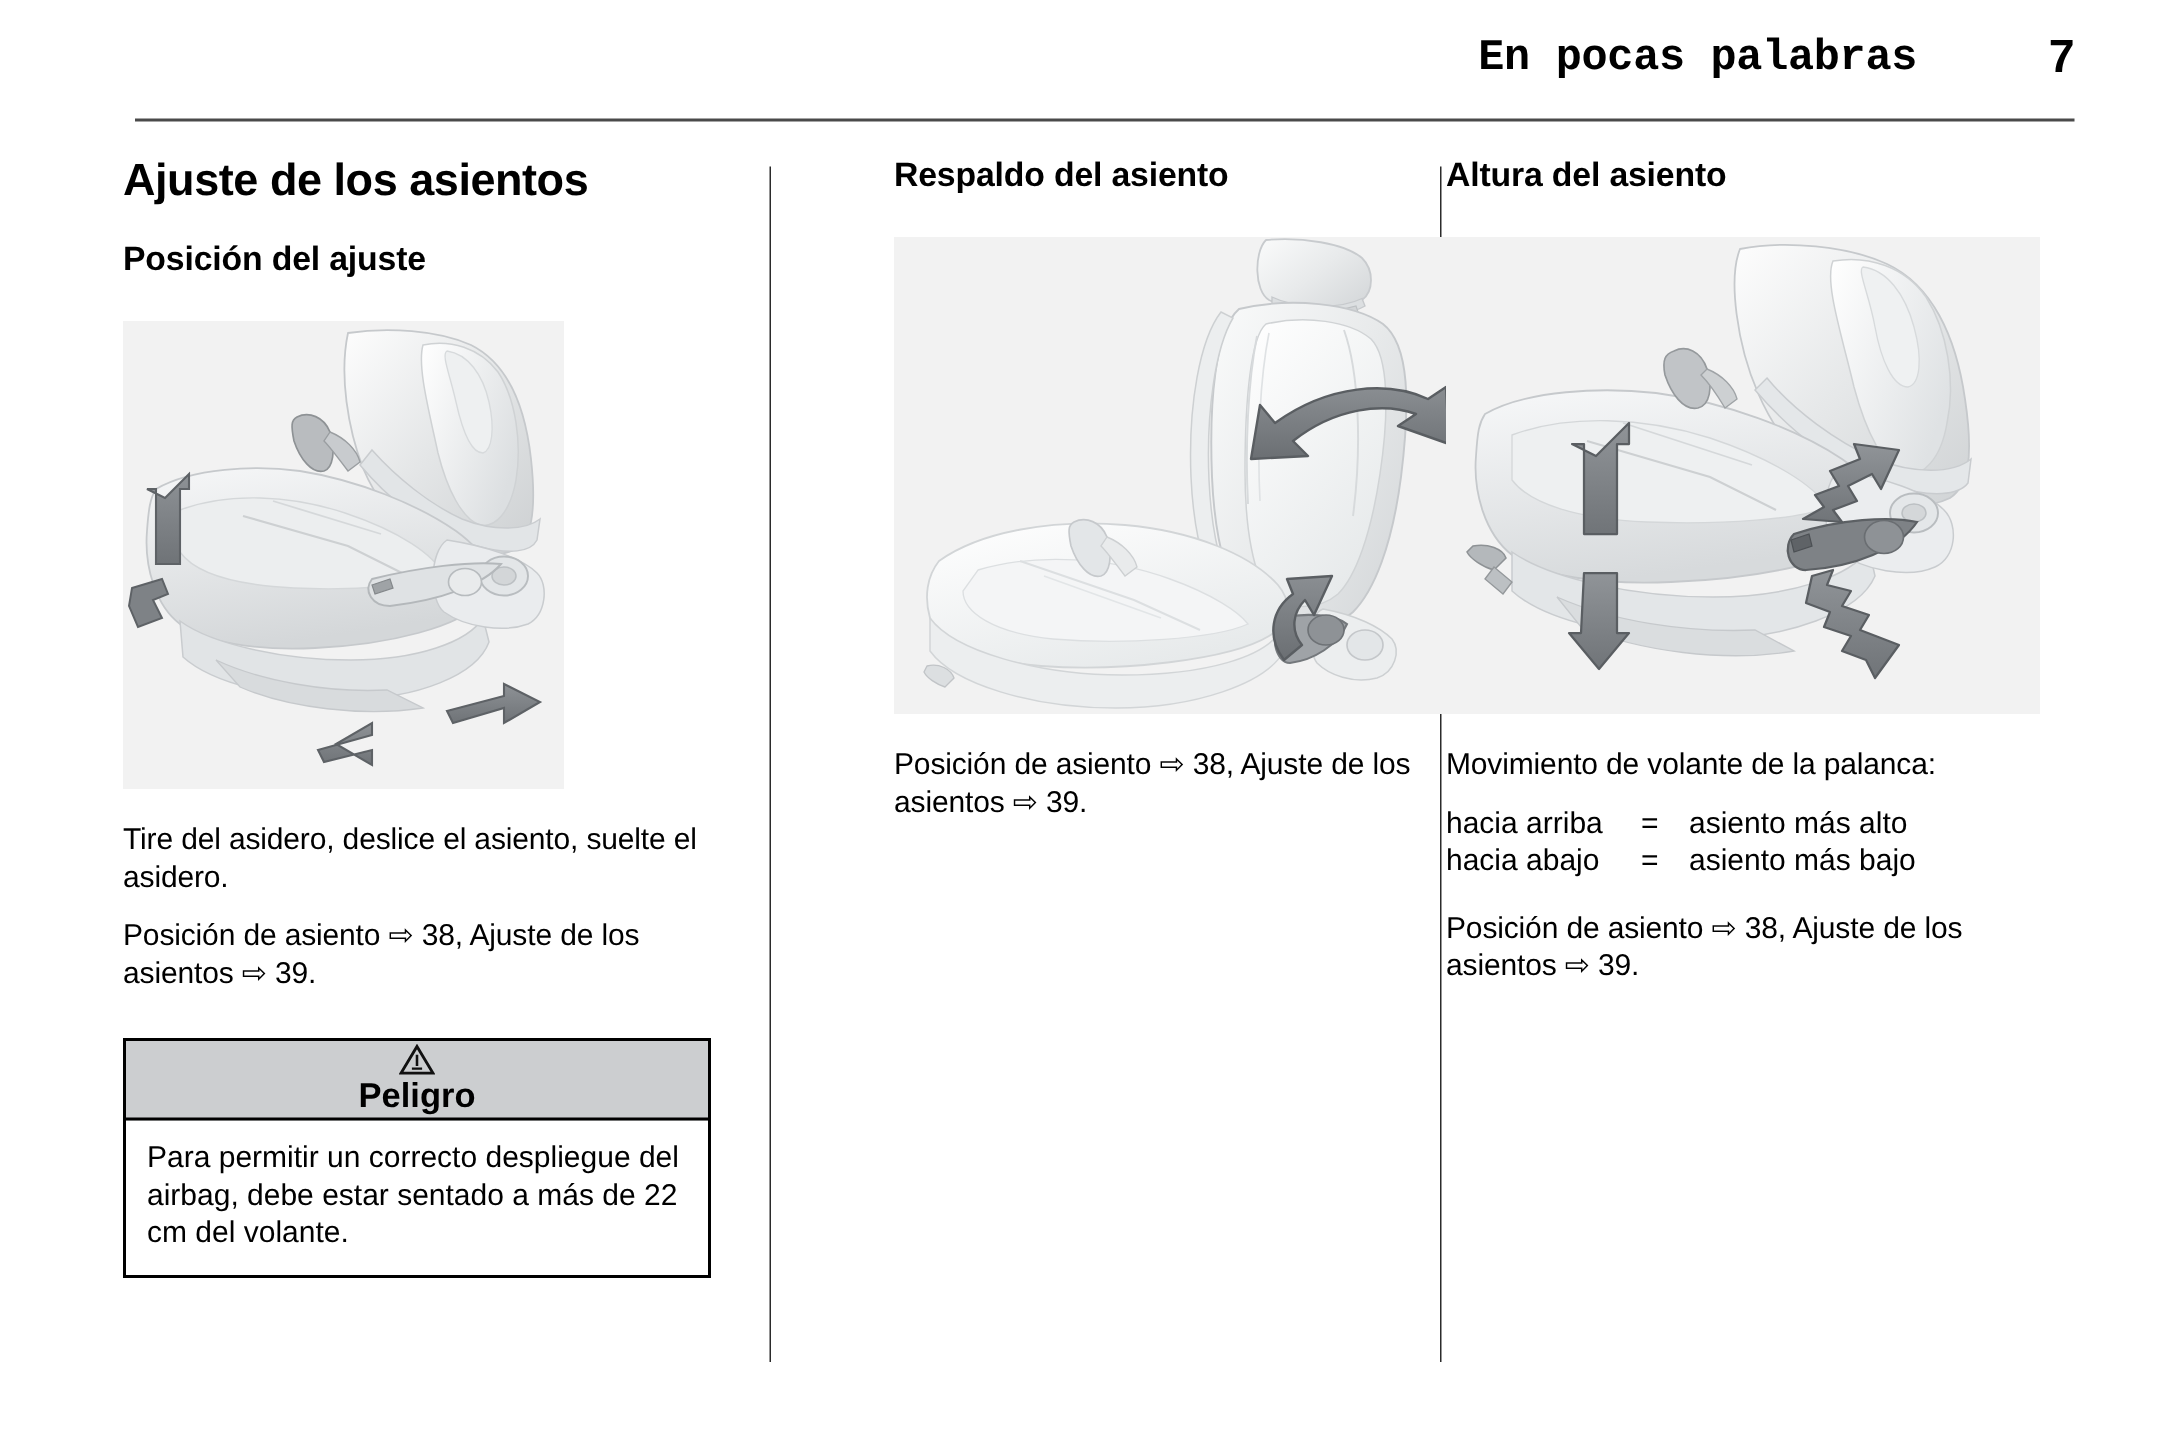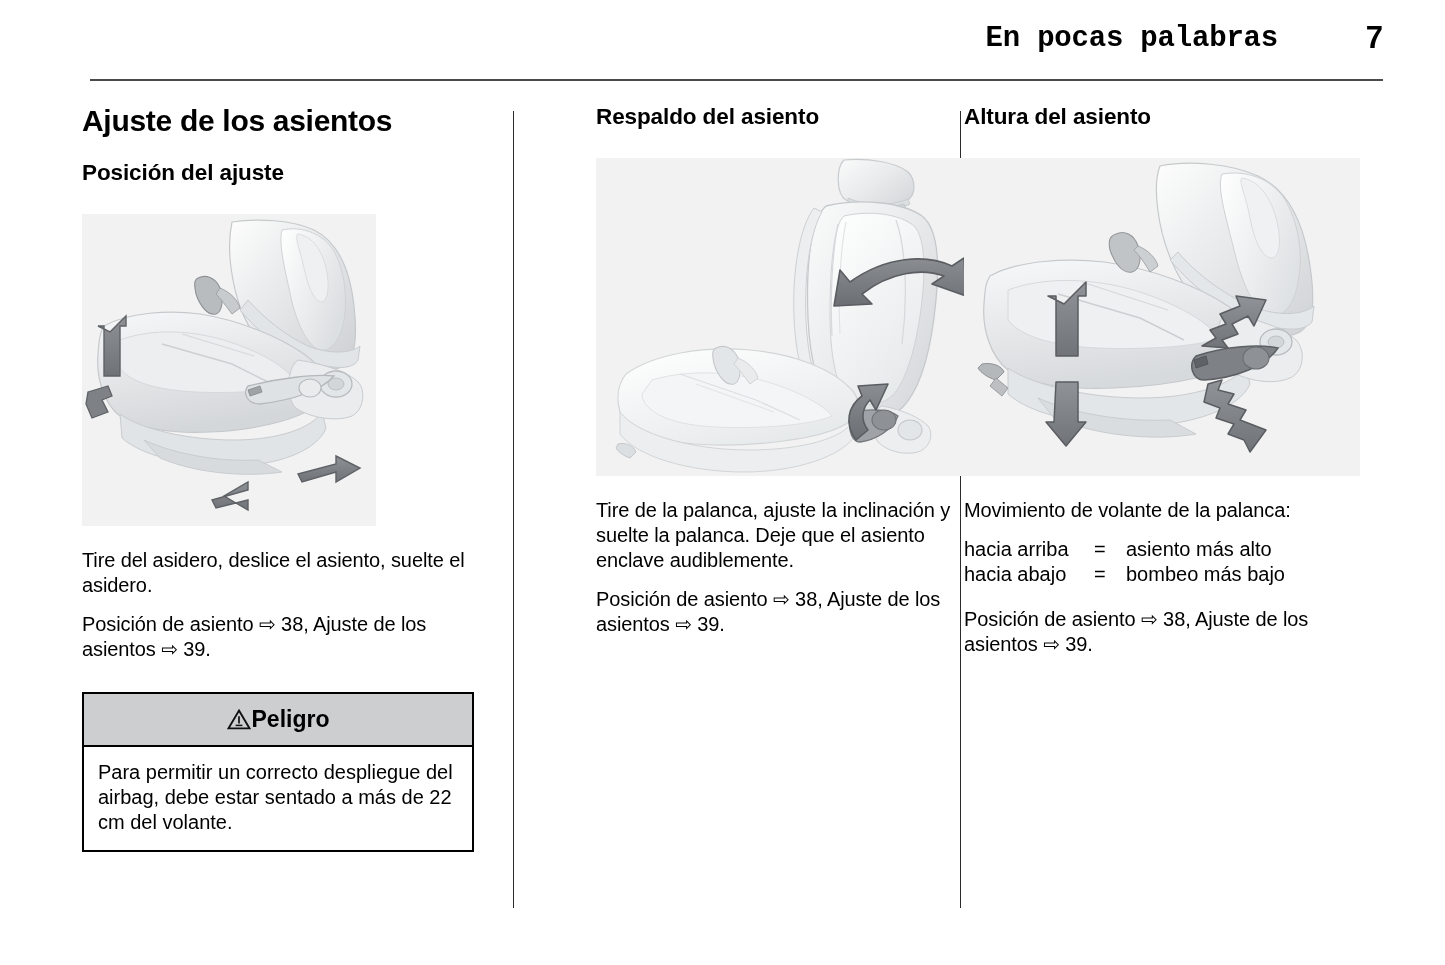--- a/index.html
+++ b/index.html
@@ -144,20 +144,21 @@
     height: 51px;
     display: flex;
     align-items: center;
     justify-content: center;
   }
   .danger-head-inner {
     display: flex;
     align-items: center;
     font-size: 23px;
     font-weight: bold;
+    flex-direction: column;
   }
   .warn-tri {
     width: 24px;
     height: 21px;
     margin-right: 1px;
     display: block;
   }
   .danger-body {
     padding: 13px 14px 15px 14px;
     font-size: 20px;
@@ -323,21 +324,20 @@
         <ellipse cx="288" cy="262" rx="12" ry="10" fill="#8e9296" stroke="#6e7276" stroke-width="1.1"></ellipse>
 
         <path d="M254 124 C290 98 330 96 356 108 L368 100 L370 138 L336 126 L348 118 C326 110 294 114 266 136 L276 146 L238 148 L244 112 Z" fill="url(#c2arr)" stroke="#5a5e62" stroke-width="1.6" stroke-linejoin="round"></path>
 
         <path d="M260 282 C248 266 252 248 266 238 L262 228 L292 226 L280 252 L274 242 C266 250 264 262 272 272 Z" fill="url(#c2arr)" stroke="#5a5e62" stroke-width="1.6" stroke-linejoin="round"></path>
       </svg>
     </div>
 
     <div style="height:22px"></div>
 
-    <p class="body">Tire de la palanca, ajuste la inclinación y suelte la palanca. Deje que el asiento enclave audiblemente.</p>
     <p class="body">Posición de asiento ⇨ 38, Ajuste de los asientos ⇨ 39.</p>
 
   </div>
 
   <div class="col col-3">
 
     <h2 class="section-title">Altura del asiento</h2>
     <div class="h2-gap"></div>
 
     <div class="figure wide">
@@ -407,21 +407,21 @@
 
     <div class="deflist">
       <div class="defrow">
         <span class="term">hacia arriba</span>
         <span class="eq">=</span>
         <span class="val">asiento más alto</span>
       </div>
       <div class="defrow">
         <span class="term">hacia abajo</span>
         <span class="eq">=</span>
-        <span class="val">bombeo más bajo</span>
+        <span class="val">asiento más bajo</span>
       </div>
     </div>
 
     <p class="body" style="margin-top:20px">Posición de asiento ⇨ 38, Ajuste de los asientos ⇨ 39.</p>
 
   </div>
 
 </div>
 
 </body></html>

